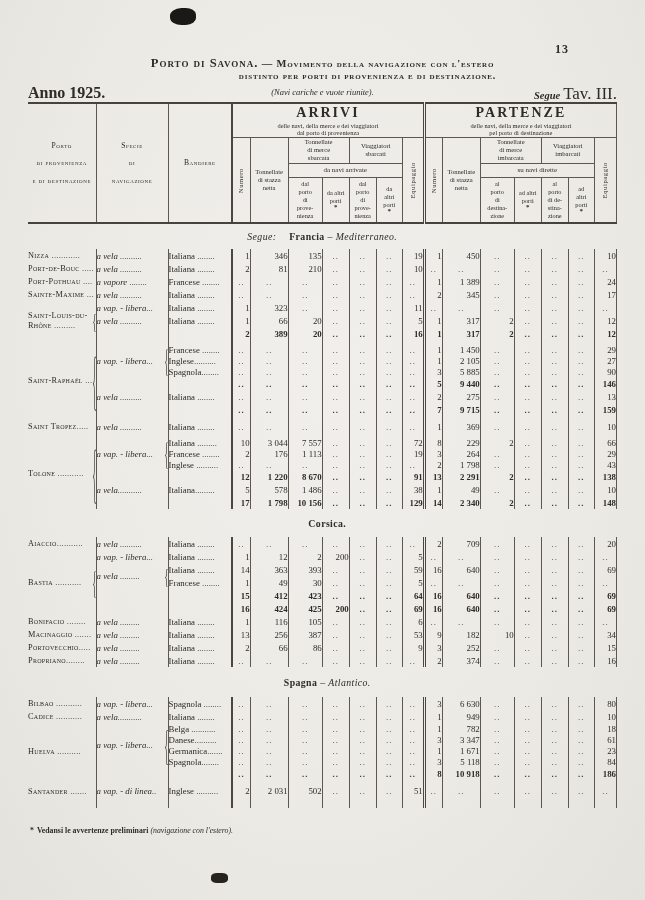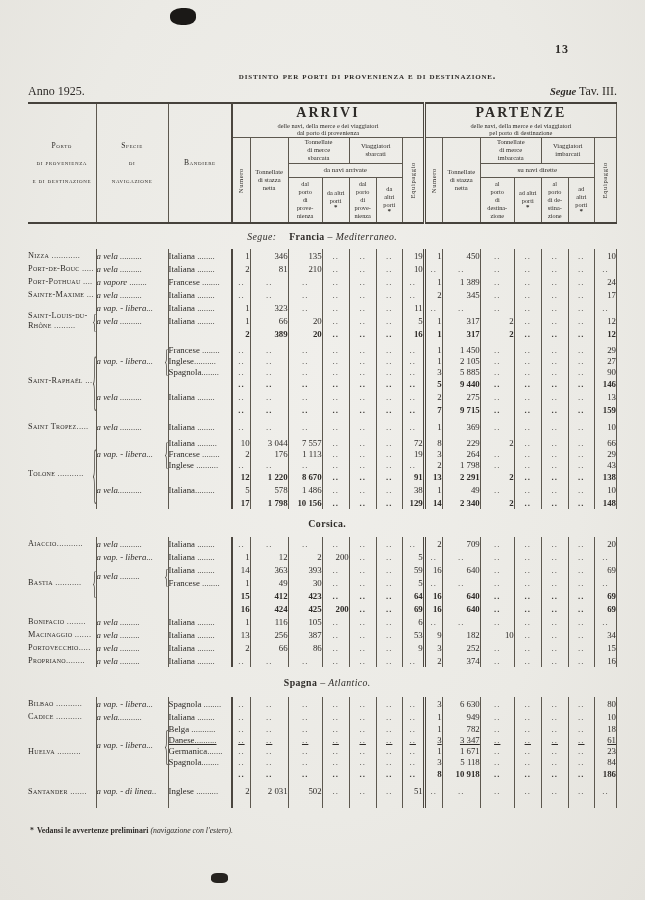--- a/index.html
+++ b/index.html
@@ -9,25 +9,25 @@
   .blot{position:absolute;background:#1b1917;}
   .blot.top{left:170px;top:8px;width:26px;height:17px;border-radius:45% 40% 40% 45%;transform:rotate(-2deg);}
   .blot.bot{left:211px;top:873px;width:17px;height:10px;border-radius:35%;background:#26231f;}
   .pagenum{position:absolute;top:42px;right:76px;font-size:12px;font-weight:bold;letter-spacing:1px;}
   .t1{position:absolute;top:53px;left:0;width:100%;text-align:center;font-weight:bold;}
   .t1 .big{font-size:12.5px;font-variant:small-caps;letter-spacing:1px;}
   .t1 .rest{font-size:10.5px;font-variant:small-caps;letter-spacing:.8px;}
   .t2{position:absolute;top:70px;left:0;width:100%;text-align:center;font-weight:bold;
       font-size:10px;font-variant:small-caps;letter-spacing:.8px;padding-left:45px;}
   .meta{position:absolute;top:84px;left:28px;width:589px;height:16px;}
-  .meta .anno{position:absolute;left:0;top:0;font-size:12px;font-weight:normal;}
+  .meta .anno{position:absolute;left:0;top:0;font-size:16px;font-weight:bold;}
   .meta .riun{position:absolute;left:0;right:0;text-align:center;top:3px;font-size:8.5px;font-style:italic;}
   .meta .segue{position:absolute;right:0;top:0;font-size:12px;}
   .meta .segue .it{font-style:italic;font-weight:bold;font-size:10.5px;}
-  .meta .segue .rm{font-weight:normal;font-size:12px;}
+  .meta .segue .rm{font-weight:normal;font-size:17px;}
   table.main{position:absolute;top:102px;left:28px;width:589px;border-collapse:collapse;table-layout:fixed;
              border-top:2px solid #46423c;}
   table.main td{padding:0;vertical-align:middle;}
   
   .br1{border-right:1px solid #5d584f;}
   .br2{border-right:2px solid #4b463f;}
   .brd{border-right:3px double #4b463f;}
   
   thead td{text-align:center;line-height:1.25;}
   .h1{height:30px;}.h2{height:26px;}.h3{height:14px;}.h4{height:46px;}
@@ -67,24 +67,28 @@
 </style>
 </head>
 <body>
 
 <div class="page">
   <div class="blot top"></div>
   <div class="blot bot"></div>
 
   <div class="pagenum">13</div>
 
+  <div class="t1">
+    <span class="big">Porto di Savona.</span><span class="rest"> — </span><span class="rest">Movimento della navigazione con l'estero</span>
+  </div>
   <div class="t2">distinto per porti di provenienza e di destinazione.</div>
 
   <div class="meta">
     <span class="anno">Anno 1925.</span>
+    <span class="riun">(Navi cariche e vuote riunite).</span>
     <span class="segue"><span class="it">Segue</span> <span class="rm">Tav. III.</span></span>
   </div>
 
   <table class="main">
     <colgroup>
       <col style="width:68px">
         <col style="width:72px">
         <col style="width:64px">
       <col style="width:18px">
         <col style="width:38px">
@@ -893,21 +897,21 @@
           <td class="c8 num br1 e">..</td>
           <td class="c9 num brd e">..</td>
           <td class="c10 num br1">1</td>
           <td class="c11 num br1">782</td>
           <td class="c12 num br1 e">..</td>
           <td class="c13 num br1 e">..</td>
           <td class="c14 num br1 e">..</td>
           <td class="c15 num br1 e">..</td>
           <td class="c16 num br1">18</td>
         </tr>
-        <tr style="height: 11px; text-decoration: underline;">
+        <tr style="height: 11px;">
           <td class="c2 br2">Danese..........</td>
           <td class="c3 num br1 e">..</td>
           <td class="c4 num br1 e">..</td>
           <td class="c5 num br1 e">..</td>
           <td class="c6 num br1 e">..</td>
           <td class="c7 num br1 e">..</td>
           <td class="c8 num br1 e">..</td>
           <td class="c9 num brd e">..</td>
           <td class="c10 num br1">3</td>
           <td class="c11 num br1">3 347</td>

